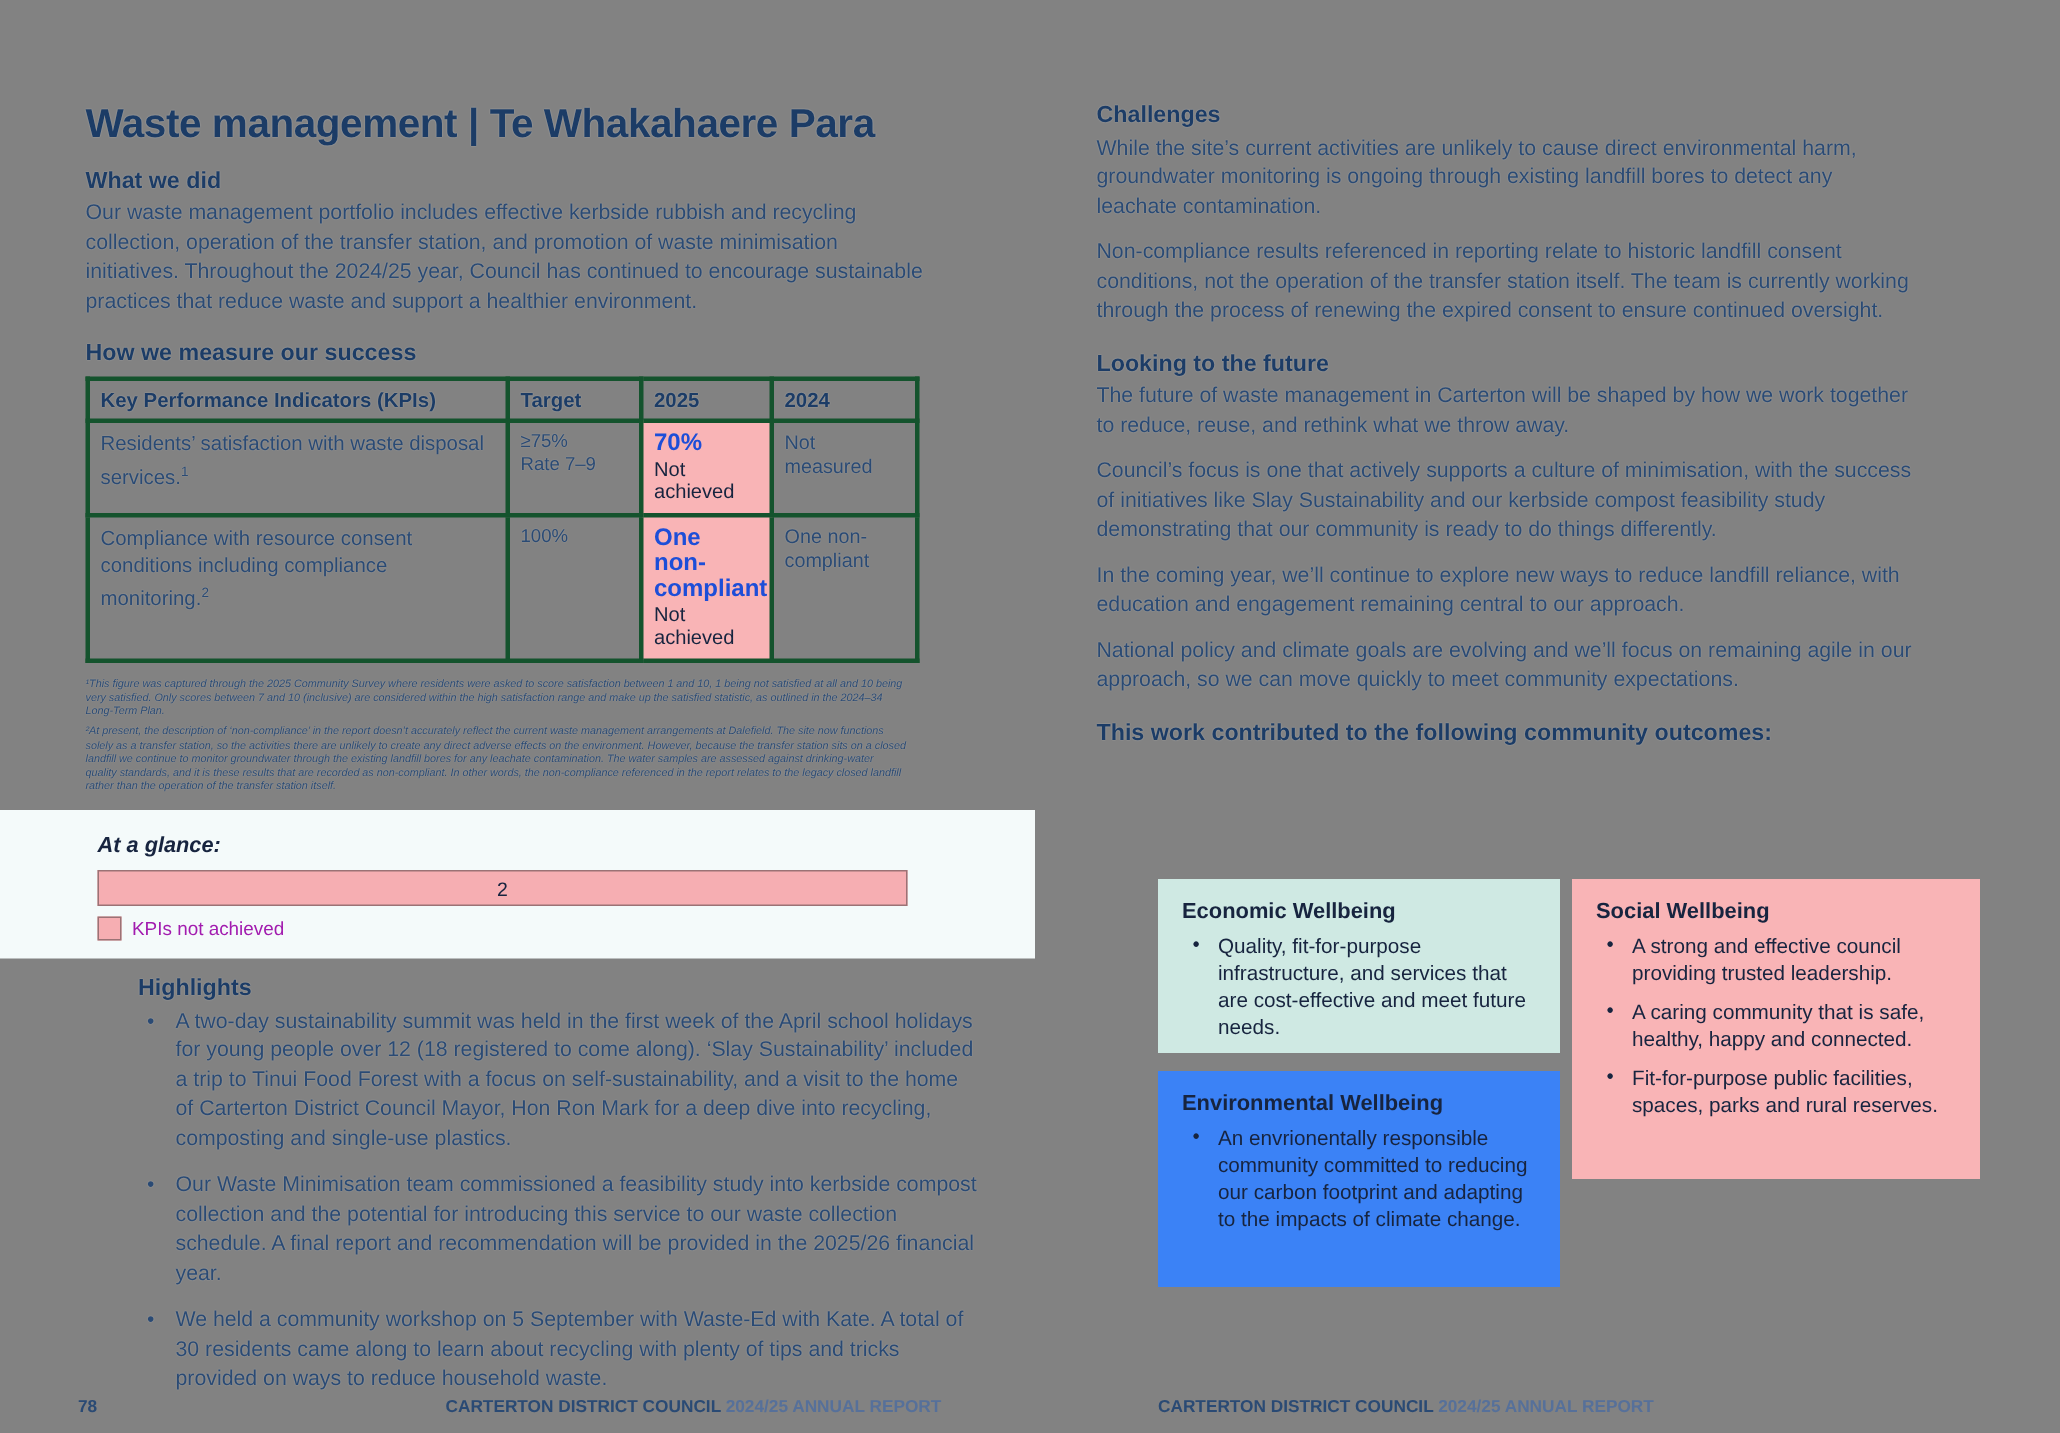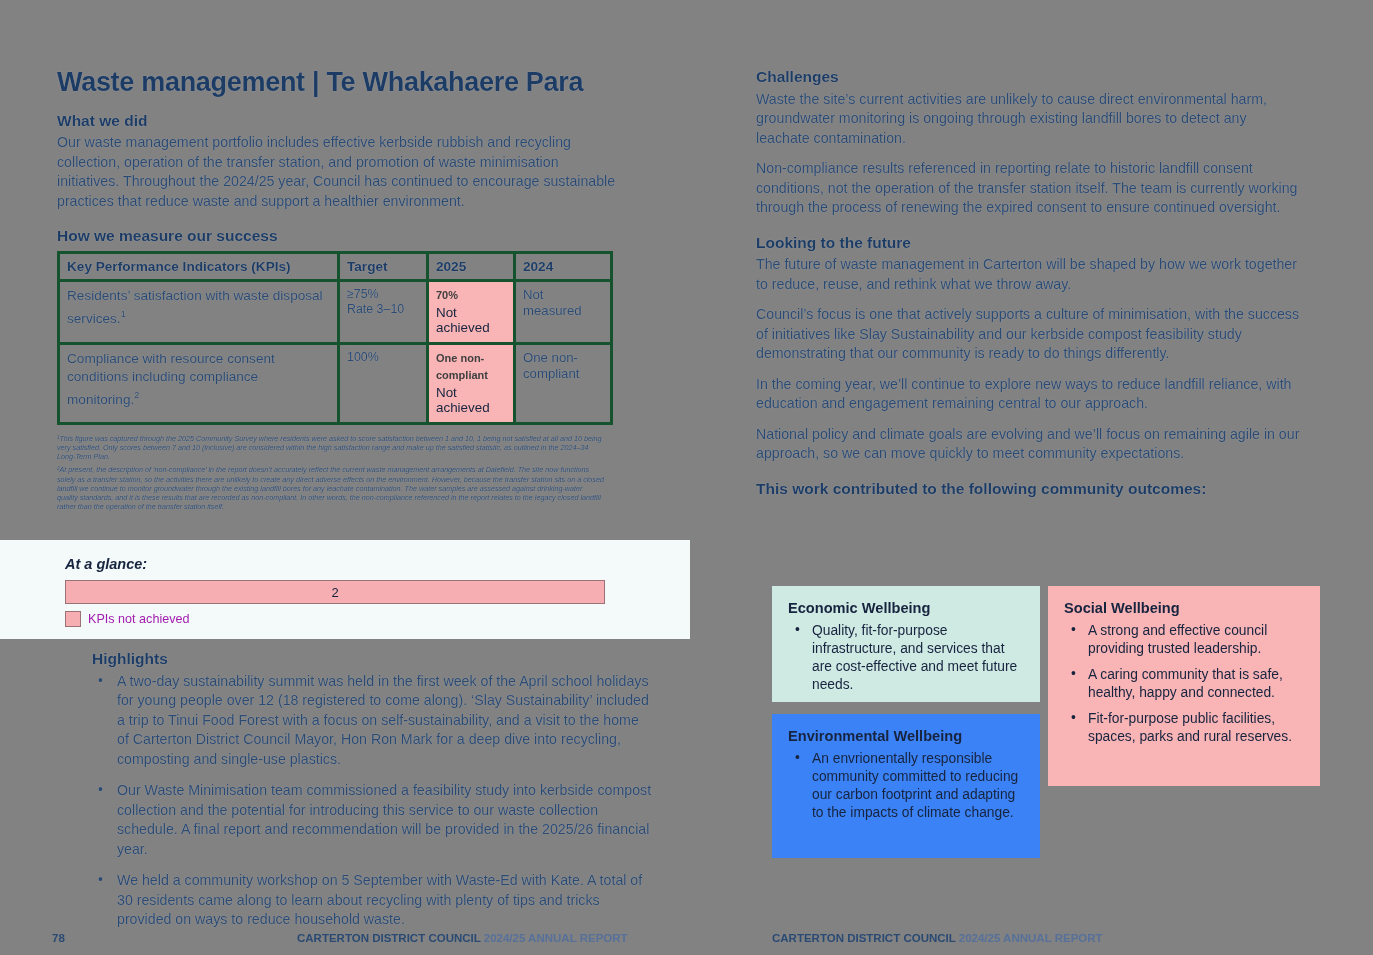--- a/index.html
+++ b/index.html
@@ -8,21 +8,21 @@
     background:#828282;
     font-family:"Liberation Sans", sans-serif;
     color:#1d3a5f;
     overflow:hidden;
     position:relative;
   }
   .page{position:absolute;inset:0;}
 
   
   .col-left{position:absolute;left:57px;top:68px;width:560px;}
-  .col-right{position:absolute;left:756px;top:68px;width:548px;}
+  .col-right{position:absolute;left:731px;top:68px;width:548px;}
 
   
   .h1{
     font-size:27px;font-weight:700;letter-spacing:-.3px;
     color:#1c3c66;margin:0 0 14px 0;line-height:1.1;
     text-shadow:0 0 1px rgba(255,255,255,.45);
   }
   .h2{
     font-size:15.5px;font-weight:700;color:#1c3c66;
     margin:0 0 3px 0;line-height:1.2;
@@ -47,21 +47,21 @@
   table.kpi th{
     font-size:13.6px;font-weight:700;text-align:left;
     color:#1c3c66;padding-bottom:5px;
     text-shadow:0 0 1px rgba(255,255,255,.4);
   }
   col.c1{width:280px;} col.c2{width:89px;} col.c3{width:87px;} col.c4{width:97px;}
   td.kpi-name{font-size:13.6px;line-height:18px;color:#2a4a74;text-shadow:0 0 1px rgba(255,255,255,.3);}
   td.target{font-size:12.4px;line-height:15px;color:#2a4a74;text-shadow:0 0 1px rgba(255,255,255,.3);}
   td.year{font-size:13.2px;line-height:16px;color:#2a4a74;text-shadow:0 0 1px rgba(255,255,255,.3);}
   td.fail{background:#f9b4b6;border:1px solid #b06a6c;}
-  td.fail .val{font-weight:700;font-size:11px;color:#404040;text-shadow:none;display:block;line-height:17px;}
+  td.fail .val{font-weight:700;font-size:16px;color:#1d4ed8;text-shadow:none;display:block;line-height:17px;}
   td.fail .sub{font-weight:400;font-size:13.4px;color:#17243f;text-shadow:none;display:block;margin-top:1px;}
   sup{font-size:9px;}
 
   
   .footnotes{width:548px;margin-top:9px;}
   .footnote{
     font-size:7.2px;line-height:9.2px;font-style:italic;
     color:#2a4a74;margin:0 0 4px 0;
     text-shadow:0 0 1px rgba(255,255,255,.3);
   }
@@ -144,21 +144,21 @@
         <tr>
           <th>Key Performance Indicators (KPIs)</th>
           <th>Target</th>
           <th>2025</th>
           <th>2024</th>
         </tr>
       </thead>
       <tbody>
         <tr>
           <td class="kpi-name"><span>Residents’ satisfaction with waste disposal services.</span><sup>1</sup></td>
-          <td class="target"><span>≥75%</span><br><span>Rate 3–10</span></td>
+          <td class="target"><span>≥75%</span><br><span>Rate 7–9</span></td>
           <td class="fail">
               <span class="val">70%</span>
               <span class="sub">Not achieved</span>
             </td>
           <td class="year">Not measured</td>
         </tr>
         <tr>
           <td class="kpi-name"><span>Compliance with resource consent conditions including compliance monitoring.</span><sup>2</sup></td>
           <td class="target"><span>100%</span></td>
           <td class="fail">
@@ -193,21 +193,21 @@
     <h3 class="h2">Highlights</h3>
     <ul class="bul">
       <li>A two-day sustainability summit was held in the first week of the April school holidays for young people over 12 (18 registered to come along). ‘Slay Sustainability’ included a trip to Tinui Food Forest with a focus on self-sustainability, and a visit to the home of Carterton District Council Mayor, Hon Ron Mark for a deep dive into recycling, composting and single-use plastics.</li>
       <li>Our Waste Minimisation team commissioned a feasibility study into kerbside compost collection and the potential for introducing this service to our waste collection schedule. A final report and recommendation will be provided in the 2025/26 financial year.</li>
       <li>We held a community workshop on 5 September with Waste-Ed with Kate. A total of 30 residents came along to learn about recycling with plenty of tips and tricks provided on ways to reduce household waste.</li>
     </ul>
   </div>
 
   <div class="col-right">
     <h3 class="h2">Challenges</h3>
-    <p class="body">Waste the site’s current activities are unlikely to cause direct environmental harm, groundwater monitoring is ongoing through existing landfill bores to detect any leachate contamination.</p>
+    <p class="body">While the site’s current activities are unlikely to cause direct environmental harm, groundwater monitoring is ongoing through existing landfill bores to detect any leachate contamination.</p>
     <p class="body">Non-compliance results referenced in reporting relate to historic landfill consent conditions, not the operation of the transfer station itself. The team is currently working through the process of renewing the expired consent to ensure continued oversight.</p>
 
     <h3 class="h2 sp">Looking to the future</h3>
     <p class="body">The future of waste management in Carterton will be shaped by how we work together to reduce, reuse, and rethink what we throw away.</p>
     <p class="body">Council’s focus is one that actively supports a culture of minimisation, with the success of initiatives like Slay Sustainability and our kerbside compost feasibility study demonstrating that our community is ready to do things differently.</p>
     <p class="body">In the coming year, we’ll continue to explore new ways to reduce landfill reliance, with education and engagement remaining central to our approach.</p>
     <p class="body">National policy and climate goals are evolving and we’ll focus on remaining agile in our approach, so we can move quickly to meet community expectations.</p>
 
     <h3 class="h2 sp">This work contributed to the following community outcomes:</h3>
   </div>

